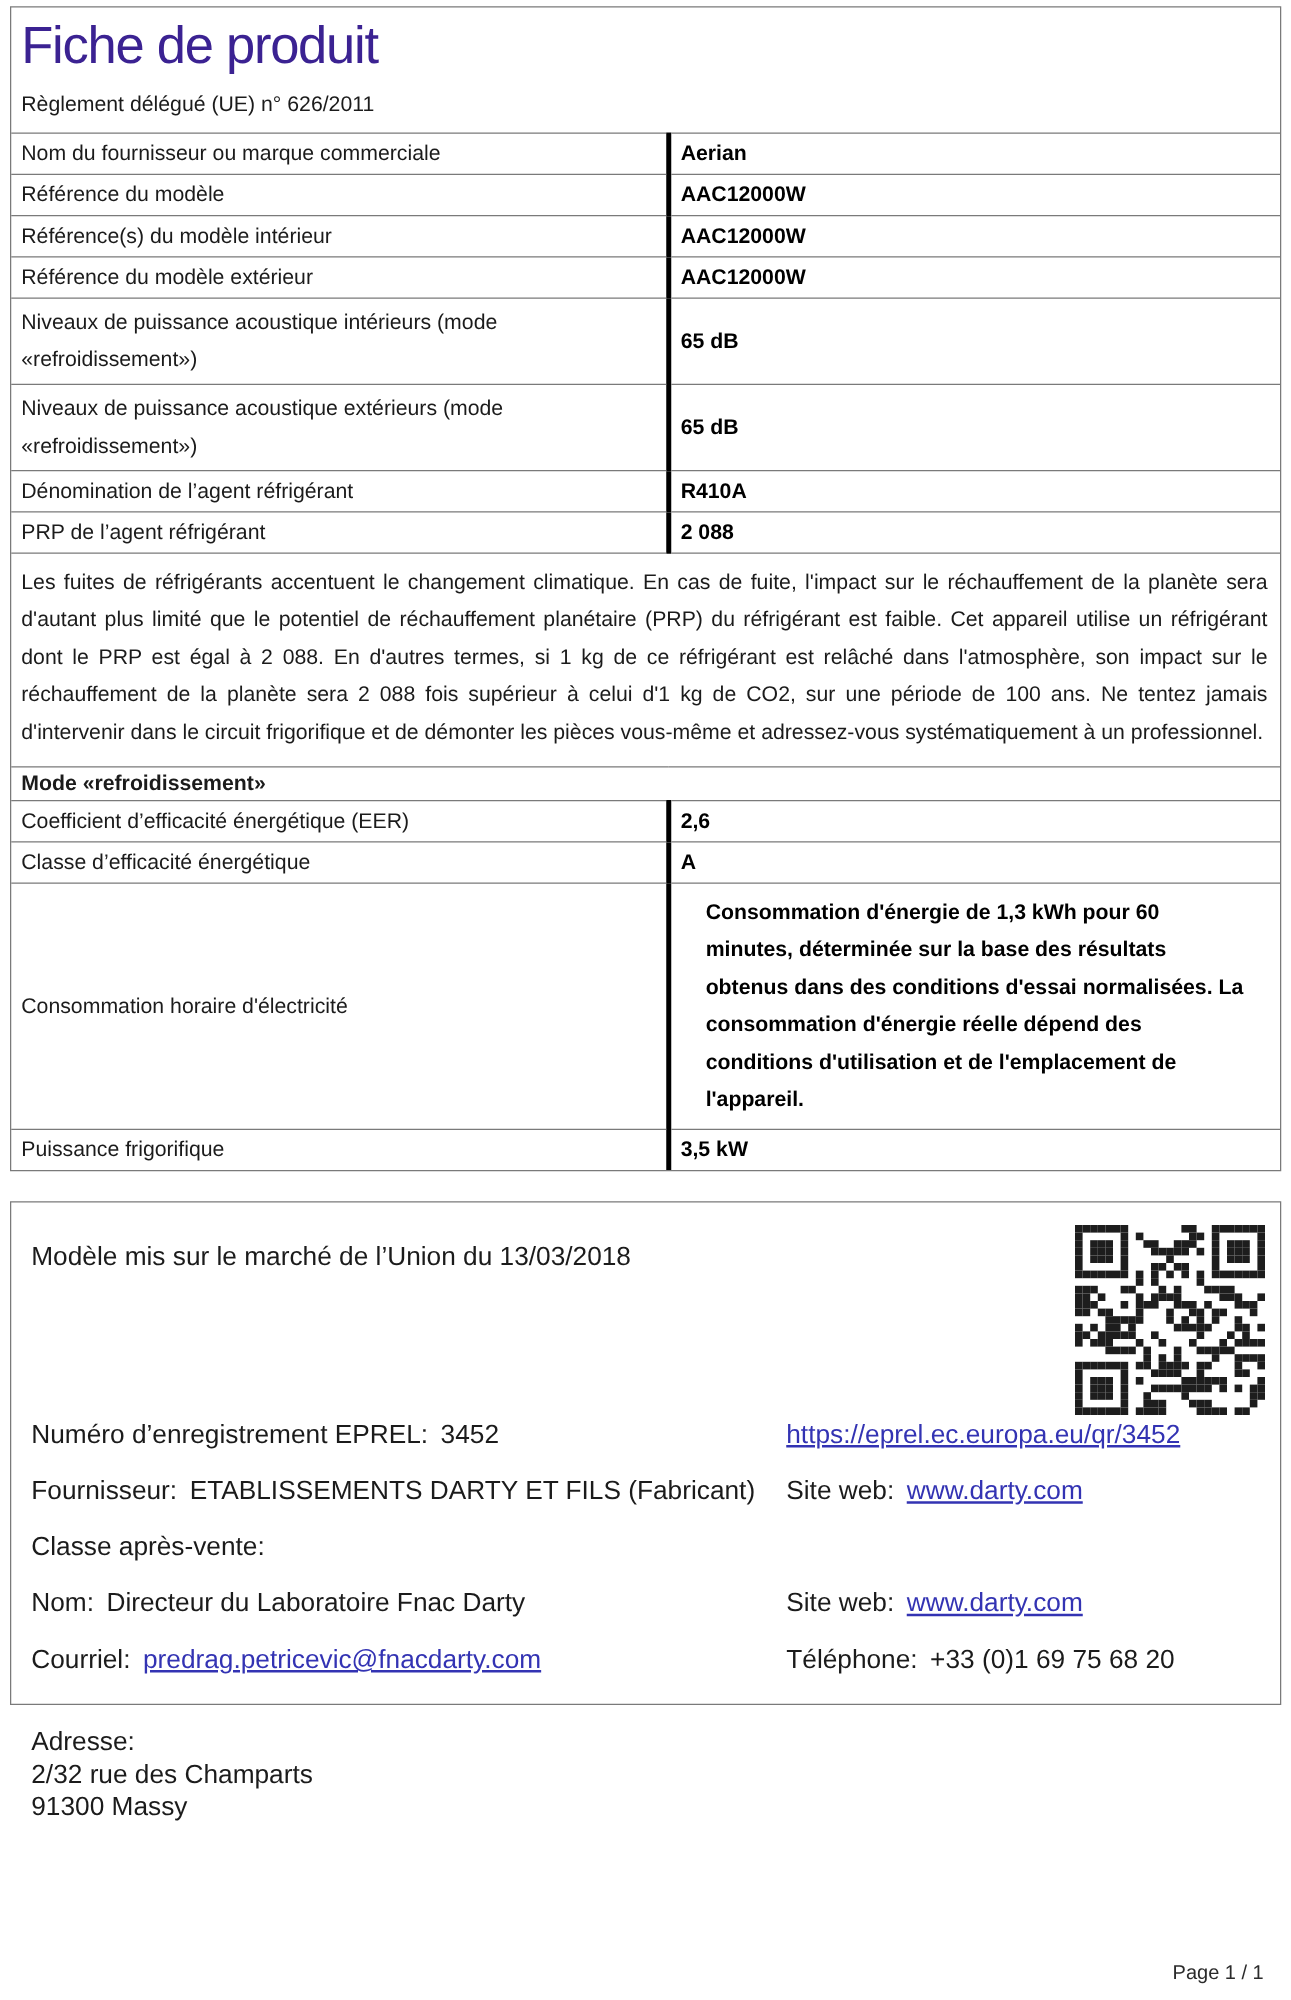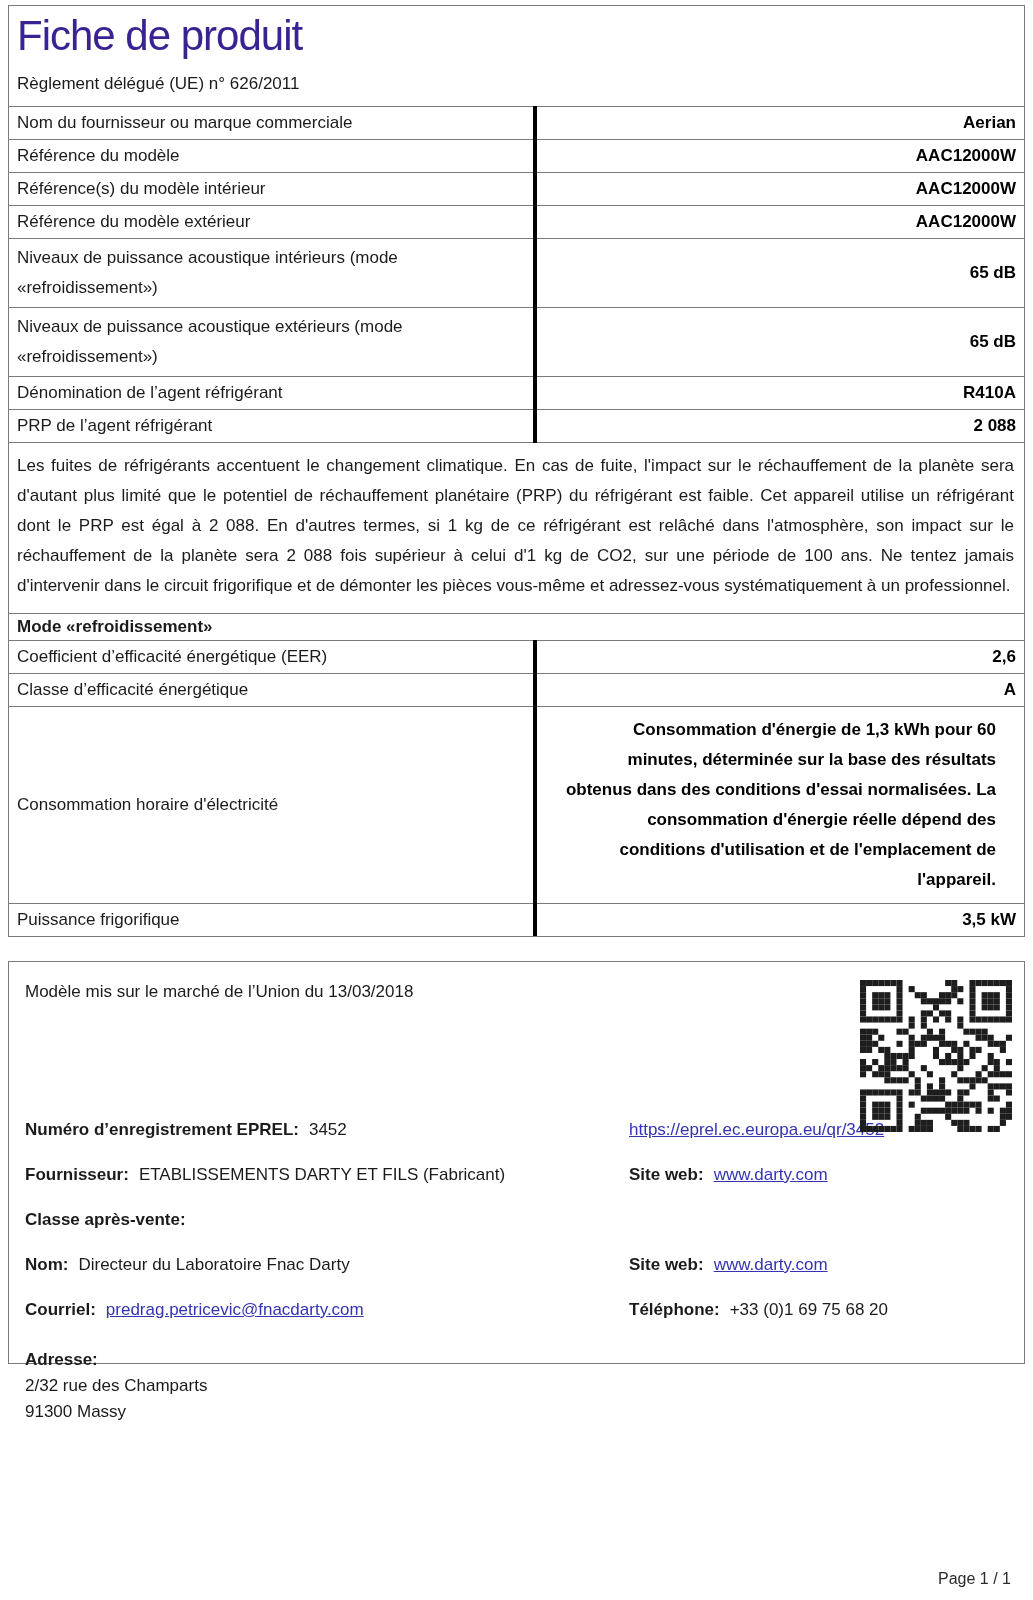--- a/index.html
+++ b/index.html
@@ -8,36 +8,36 @@
     font-family:"Liberation Sans",sans-serif;color:#1b1b1b;overflow:hidden;
   }
   .sheet{position:absolute;left:8px;top:5px;width:1017px;}
   .upper{border:1px solid #7a7a7a;background:#fff;}
   .title-block{padding:4px 8px 12px 8px;}
   .doc-title{font-size:42px;font-weight:normal;color:#3b2292;margin:2px 0 14px 0;letter-spacing:-1px;}
   .doc-subtitle{font-size:17px;margin:0;color:#1b1b1b;}
   table.spec{width:100%;border-collapse:collapse;font-size:17px;table-layout:fixed;}
   table.spec td{border-top:1px solid #7a7a7a;padding:6px 8px;vertical-align:middle;}
   td.label{width:50%;border-right:4px solid #000000;text-align:left;font-weight:normal;}
-  td.value{font-weight:bold;text-align:right;color:#000;}
+  td.value{font-weight:bold;text-align:left;color:#000;}
   tr.tall td{line-height:30px;padding:4px 8px;}
   tr.para-row td{font-weight:normal;text-align:justify;line-height:30px;padding:8px 10px 12px 8px;margin-left:16px;}
   tr.section-row td{font-weight:bold;padding:3px 8px;}
   tr.conso td{line-height:30px;}
   tr.conso td.value{padding:8px 28px;}
   .info-box{border:1px solid #7a7a7a;margin-top:24px;position:relative;
-    height:403px;box-sizing:border-box;padding:12px 16px;font-size:17px;background:#fff;}
+    height:403px;box-sizing:border-box;padding:24px 16px;font-size:21px;background:#fff;}
   .market-line{margin:8px 0 0 0;}
   .qr{position:absolute;top:18px;right:12px;width:152px;height:152px;}
   .qr svg{width:100%;height:100%;fill:#1d1d1d;}
   .contact{margin-top:118px;}
   .crow{display:grid;grid-template-columns:604px 1fr;align-items:baseline;height:45px;}
-  .lbl{font-weight:bold;margin-right:10px;}
+  .lbl{font-weight:normal;margin-right:10px;}
   a.lnk{color:#3333b3;text-decoration:underline;cursor:pointer;}
-  .addr{margin-top:2px;line-height:26px;}
+  .addr{margin-top:20px;line-height:26px;}
   .addr .indent{padding-left:6px;}
   .footer{position:absolute;right:22px;top:1570px;font-size:16px;color:#2b2b2b;}
 </style>
 </head>
 <body>
 
 <div class="sheet">
 
   <div class="upper">
     <div class="title-block">

